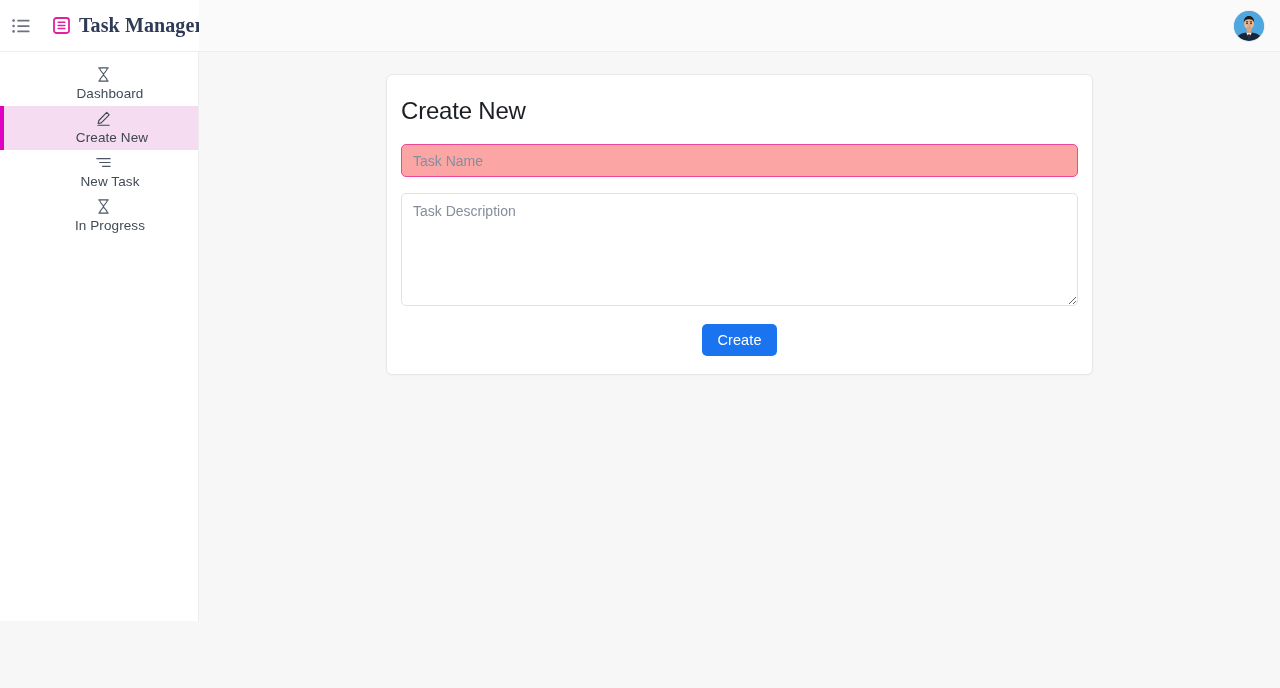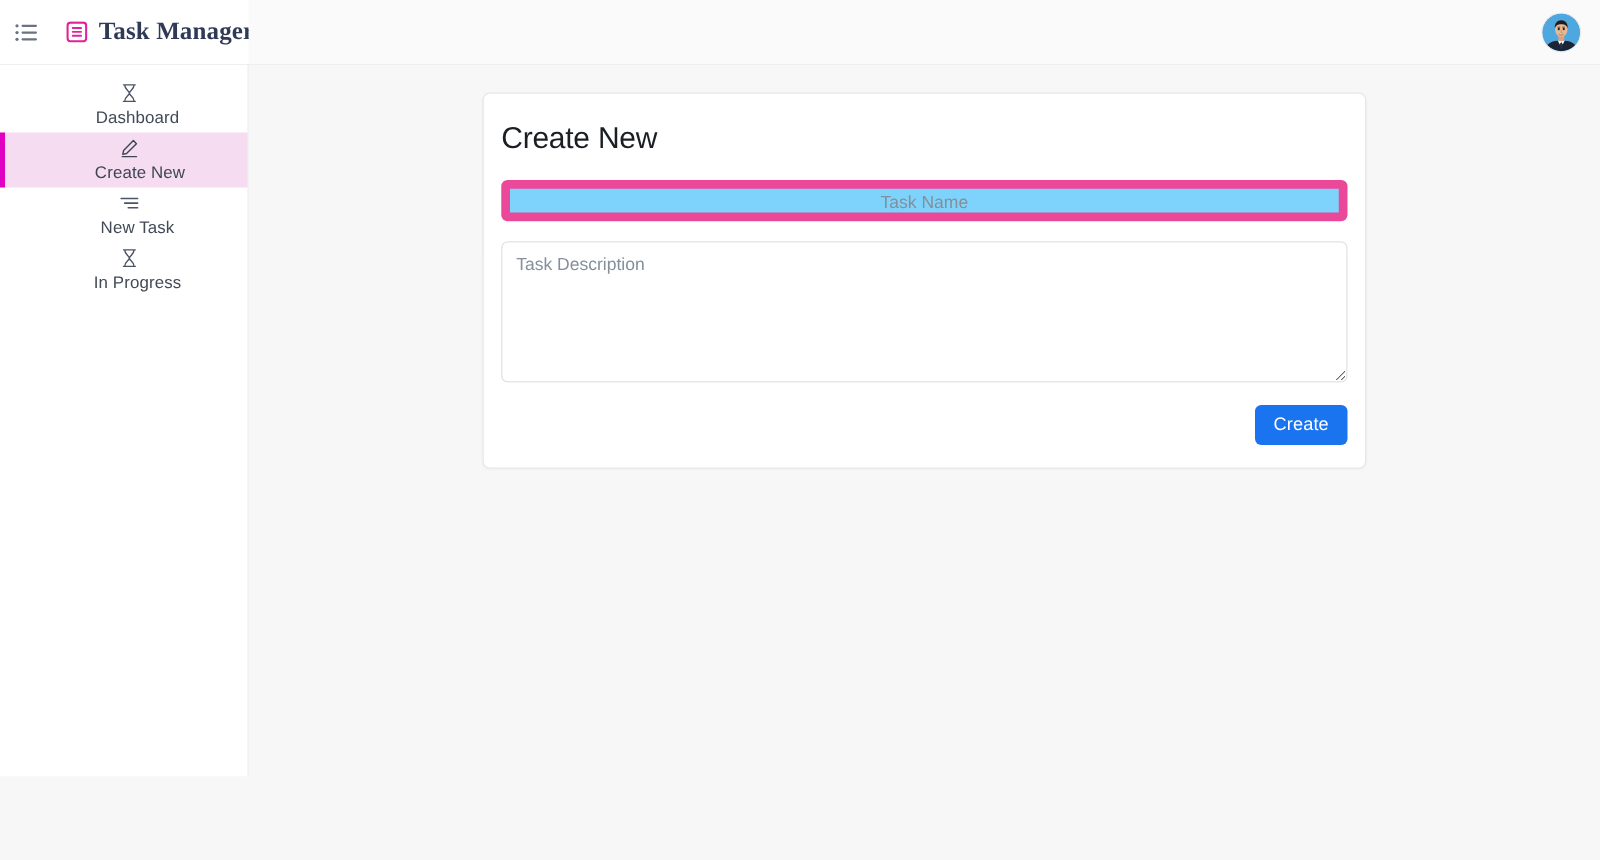--- a/index.html
+++ b/index.html
@@ -196,29 +196,28 @@
     color: #1b1f23;
     letter-spacing: -0.2px;
     padding-left: 0px;
     margin-bottom: 19px;
   }
 
   .field-input {
     display: block;
     width: 100%;
     height: 33px;
-    border: 7px solid #ec4899;
+    border: 1px solid #ec4899;
     border-radius: 5px;
     padding: 6px 11px;
     font-family: "Liberation Sans", sans-serif;
     font-size: 14px;
     color: #333b44;
-    background: #7dd3fc;
+    background: #fca5a5;
     outline: none;
-    text-align: center;
   }
   .field-input::placeholder { color: #848f9b; }
 
   .field-textarea {
     display: block;
     width: 100%;
     height: 113px;
     margin-top: 16px;
     border: 1px solid #dfe3e8;
     border-radius: 5px;
@@ -227,21 +226,21 @@
     font-size: 14px;
     color: #404040;
     background: #ffffff;
     outline: none;
     resize: vertical;
   }
   .field-textarea::placeholder { color: #848f9b; }
 
   .card-actions {
     display: flex;
-    justify-content: flex-end;
+    justify-content: center;
     margin-top: 18px;
   }
 
   .btn-primary {
     background: #1a73ef;
     color: #ffffff;
     border: none;
     border-radius: 5px;
     height: 32px;
     padding: 0 15px;

